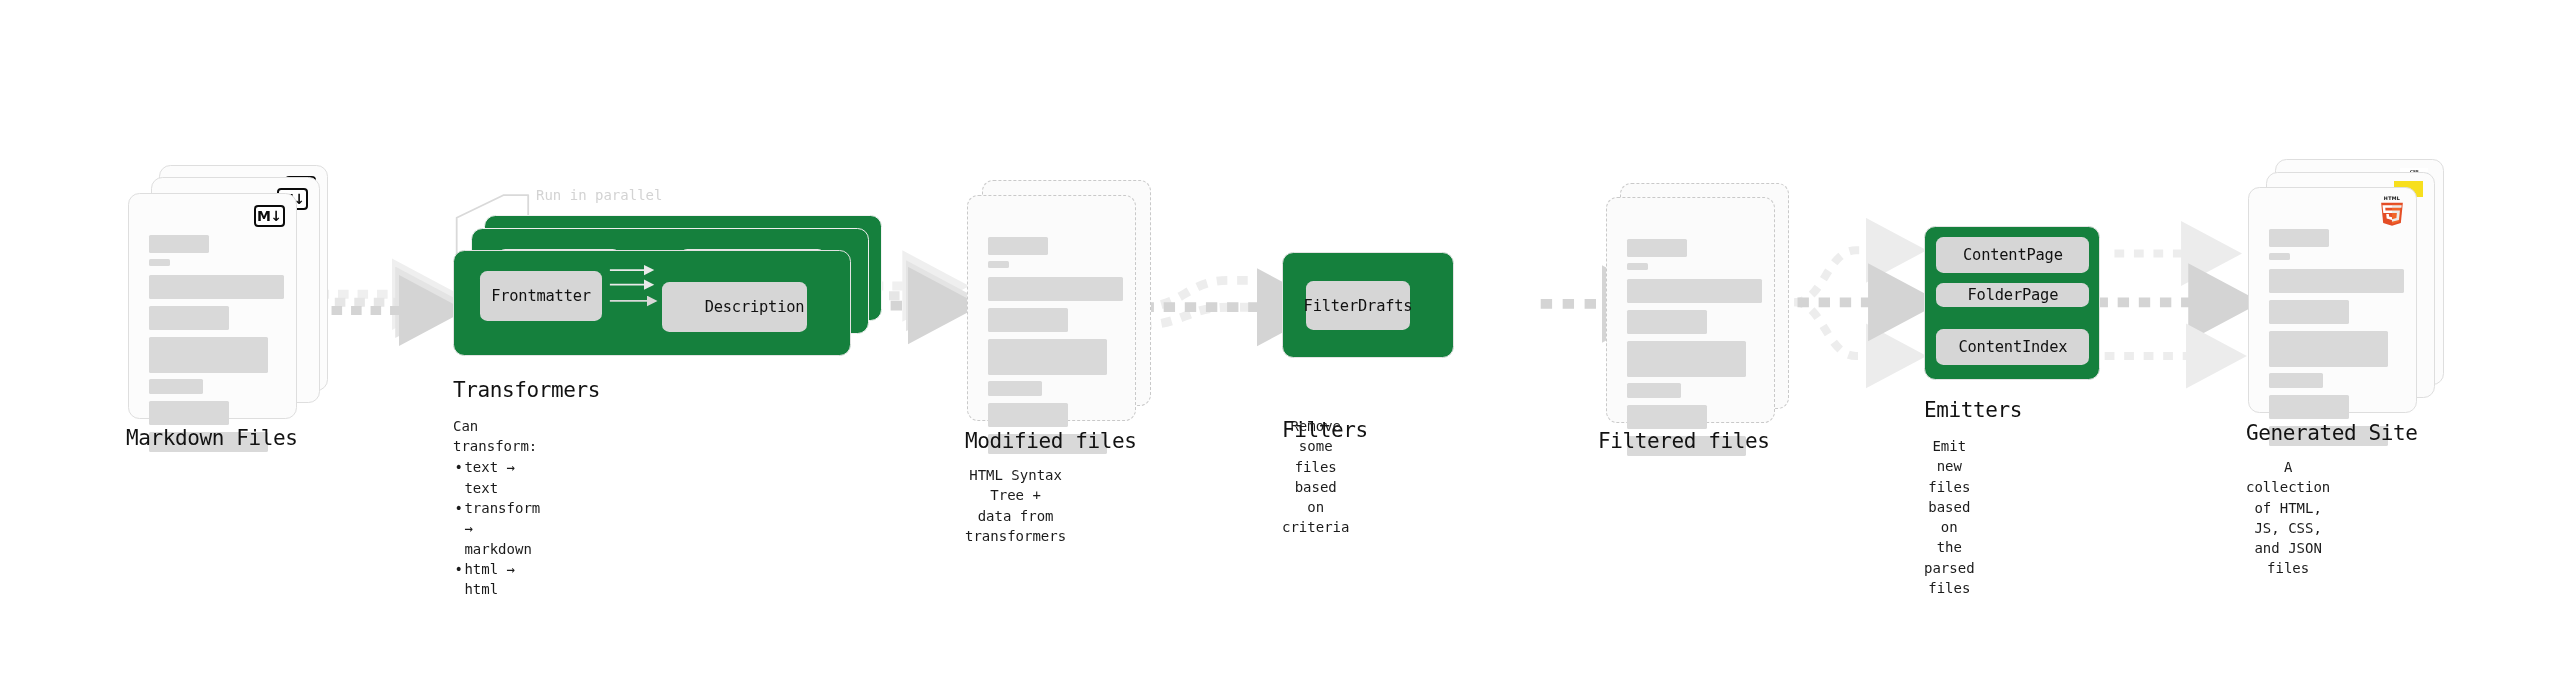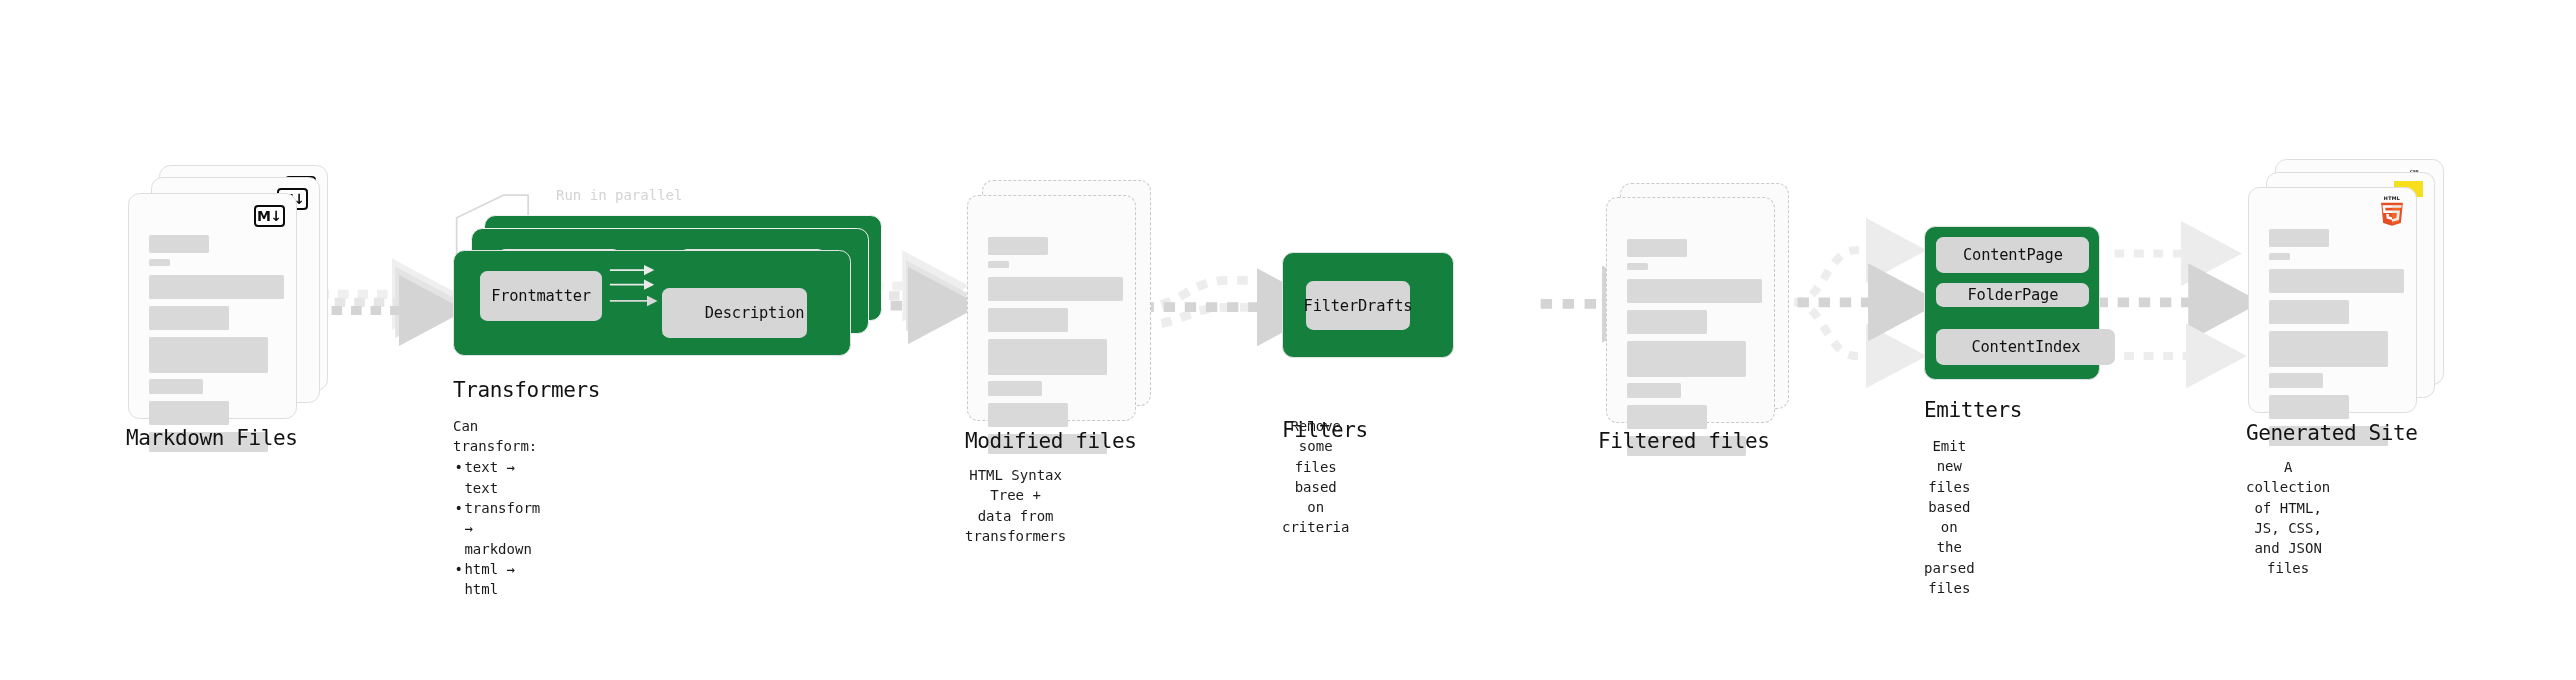--- a/index.html
+++ b/index.html
@@ -246,38 +246,38 @@
       <div class="pill ghost2" style="left:208px; top:19.5px; width:145px; height:50px;"></div>
     </div>
 
     <div class="groupbox ghost1" style="left:471px; top:228px; width:398px; height:106px;">
       <div class="pill ghost1" style="left:26px; top:19.5px; width:122px; height:50px;"></div>
       <div class="pill ghost1" style="left:208px; top:19.5px; width:145px; height:50px;"></div>
     </div>
 
     <div class="groupbox" style="left:453px; top:250px; width:398px; height:106px;">
       <div class="pill" style="left:26px; top:19.5px; width:122px; height:50px;">Frontmatter</div>
-      <div class="pill" style="left:208px; top:37px; width:145px; height:50px;padding-left:40px;">Description</div>
+      <div class="pill" style="left:208px; top:31px; width:145px; height:50px;padding-left:40px;">Description</div>
     </div>
 
     <svg class="inner-arrow" style="left:608px; top:262px; width:88px; height:81px;" viewBox="0 0 108 100">
       <defs>
         <marker id="iah" markerWidth="8" markerHeight="8" refX="2" refY="3" orient="auto" markerUnits="strokeWidth">
           <path d="M0,0 L0,6 L6,3 z" fill="#d8d8d8"></path>
         </marker>
         <marker id="iah2" markerWidth="8" markerHeight="8" refX="2" refY="3" orient="auto" markerUnits="strokeWidth">
           <path d="M0,0 L0,6 L6,3 z" fill="#eaeaea"></path>
         </marker>
       </defs>
       <line x1="2" y1="10" x2="48" y2="10" stroke="#eaeaea" stroke-width="2.2" marker-end="url(#iah2)"></line>
       <line x1="2" y1="28" x2="48" y2="28" stroke="#eaeaea" stroke-width="2.2" marker-end="url(#iah2)"></line>
       <line x1="2" y1="48" x2="52" y2="48" stroke="#d8d8d8" stroke-width="2.2" marker-end="url(#iah)"></line>
     </svg>
 
-    <div class="parallel-label" style="left:536px; top:187px;margin-left:20px;">Run in parallel</div>
+    <div class="parallel-label" style="left:536px; top:187px;">Run in parallel</div>
 
     <div class="caption-title" style="left:453px; top:378px;">Transformers</div>
 
     <div class="caption-list" style="left:453px; top:416px;">
       <div class="lead">Can transform:</div>
       <ul>
         <li>text → text</li>
         <li>transform → markdown</li>
         <li>html → html</li>
       </ul>
@@ -325,21 +325,21 @@
       <div class="skel" style="left:19.5px; top:238px; width:119px; height:19.5px;"></div>
     </div>
 
     <div class="caption-title" style="left:1598px; top:429px;">Filtered files</div>
   </div>
 
   <div class="node">
     <div class="groupbox" style="left:1924px; top:226px; width:176px; height:154px;">
       <div class="pill" style="left:11.4px; top:9.8px; width:153px; height:36px;">ContentPage</div>
       <div class="pill" style="left:11.4px; top:56px; width:153px; height:24px;">FolderPage</div>
-      <div class="pill" style="left:11.4px; top:102px; width:179px; height:36px;">ContentIndex</div>
+      <div class="pill" style="left:11.4px; top:102px; width:153px; height:36px;">ContentIndex</div>
     </div>
 
     <div class="caption-title" style="left:1924px; top:398px;">Emitters</div>
     <div class="caption-sub" style="left:1924px; top:436px;">Emit new files based on
 the parsed files</div>
   </div>
 
   <div class="node">
 
     <div class="doccard" style="left:2275px; top:159px;">

